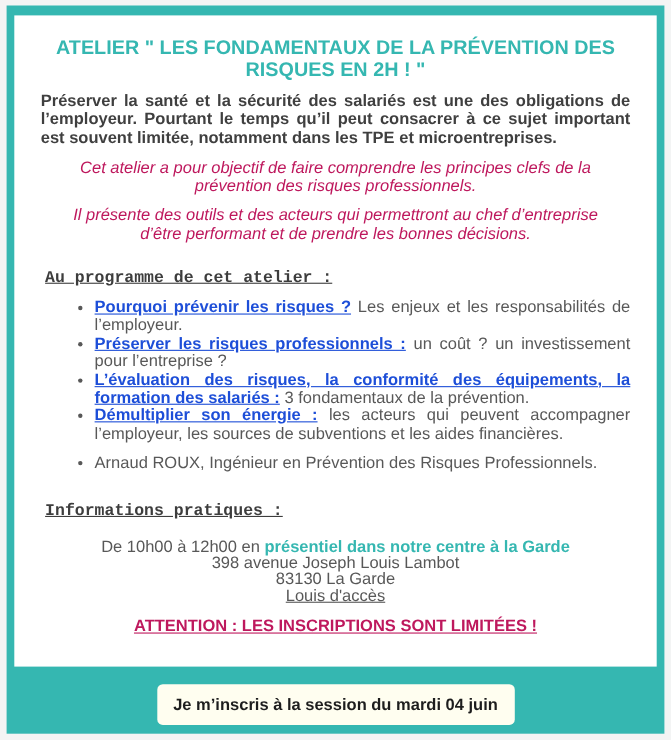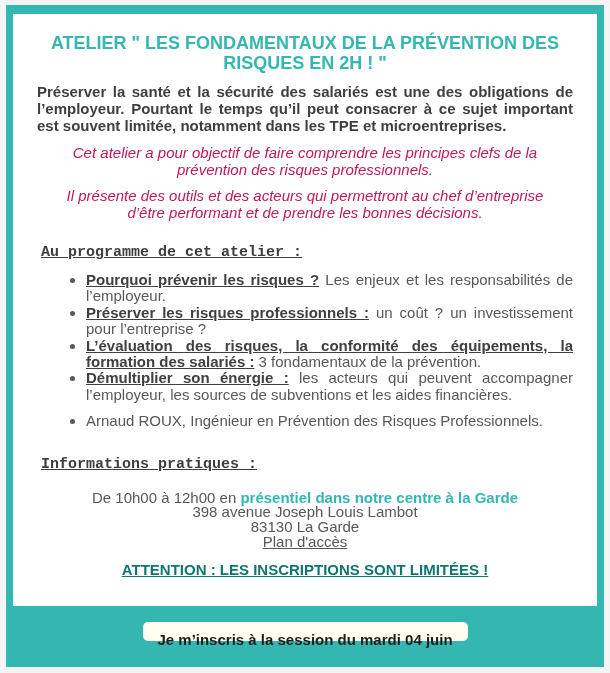--- a/index.html
+++ b/index.html
@@ -64,56 +64,56 @@
     line-height: 16.4px;
   }
   ul.bullet-list li {
     text-align: justify;
     color: #585858;
   }
   ul.speaker-list { margin-top: 10px; }
   .bullet-lead {
     font-weight: bold;
     text-decoration: underline;
-    color: #404040;
+    color: #1d4ed8;
   }
   .schedule-block {
     margin: 18px 0 0;
     text-align: center;
     line-height: 14.7px;
     color: #585858;
   }
   .schedule-highlight {
     color: #35b7b1;
     font-weight: bold;
   }
   .map-link {
     color: #585858;
     text-decoration: underline;
     cursor: pointer;
   }
   .warning-line {
     margin: 12px 0 0;
     text-align: center;
-    color: #0f766e;
+    color: #be185d;
     font-weight: bold;
     text-decoration: underline;
     line-height: 17px;
   }
   .footer-band {
     height: 61px;
     display: flex;
     align-items: flex-start;
     justify-content: center;
     padding-top: 16px;
   }
   .cta-button {
     display: block;
     width: 325px;
-    height: 19px;
+    height: 37px;
     background: #fffef0;
     border: none;
     border-radius: 5px;
     font-family: "Liberation Sans", "DejaVu Sans", sans-serif;
     font-size: 15px;
     font-weight: bold;
     color: #1d1d1d;
     cursor: pointer;
     line-height: 35px;
     text-align: center;
@@ -146,21 +146,21 @@
     <ul class="bullet-list speaker-list">
       <li>Arnaud ROUX, Ingénieur en Prévention des Risques Professionnels.</li>
     </ul>
 
     <p class="section-heading practical">Informations pratiques :</p>
 
     <div class="schedule-block">
       <span>De 10h00 à 12h00 en </span><span class="schedule-highlight">présentiel dans notre centre à la Garde</span><br>
       <span>398 avenue Joseph Louis Lambot</span><br>
       <span>83130 La Garde</span><br>
-      <a class="map-link">Plan d'accès</a>
+      <a class="map-link">Louis d'accès</a>
     </div>
 
     <p class="warning-line">ATTENTION : LES INSCRIPTIONS SONT LIMITÉES !</p>
 
   </div>
 
   <div class="footer-band">
     <button class="cta-button">Je m’inscris à la session du mardi 04 juin</button>
   </div>
 </div>

